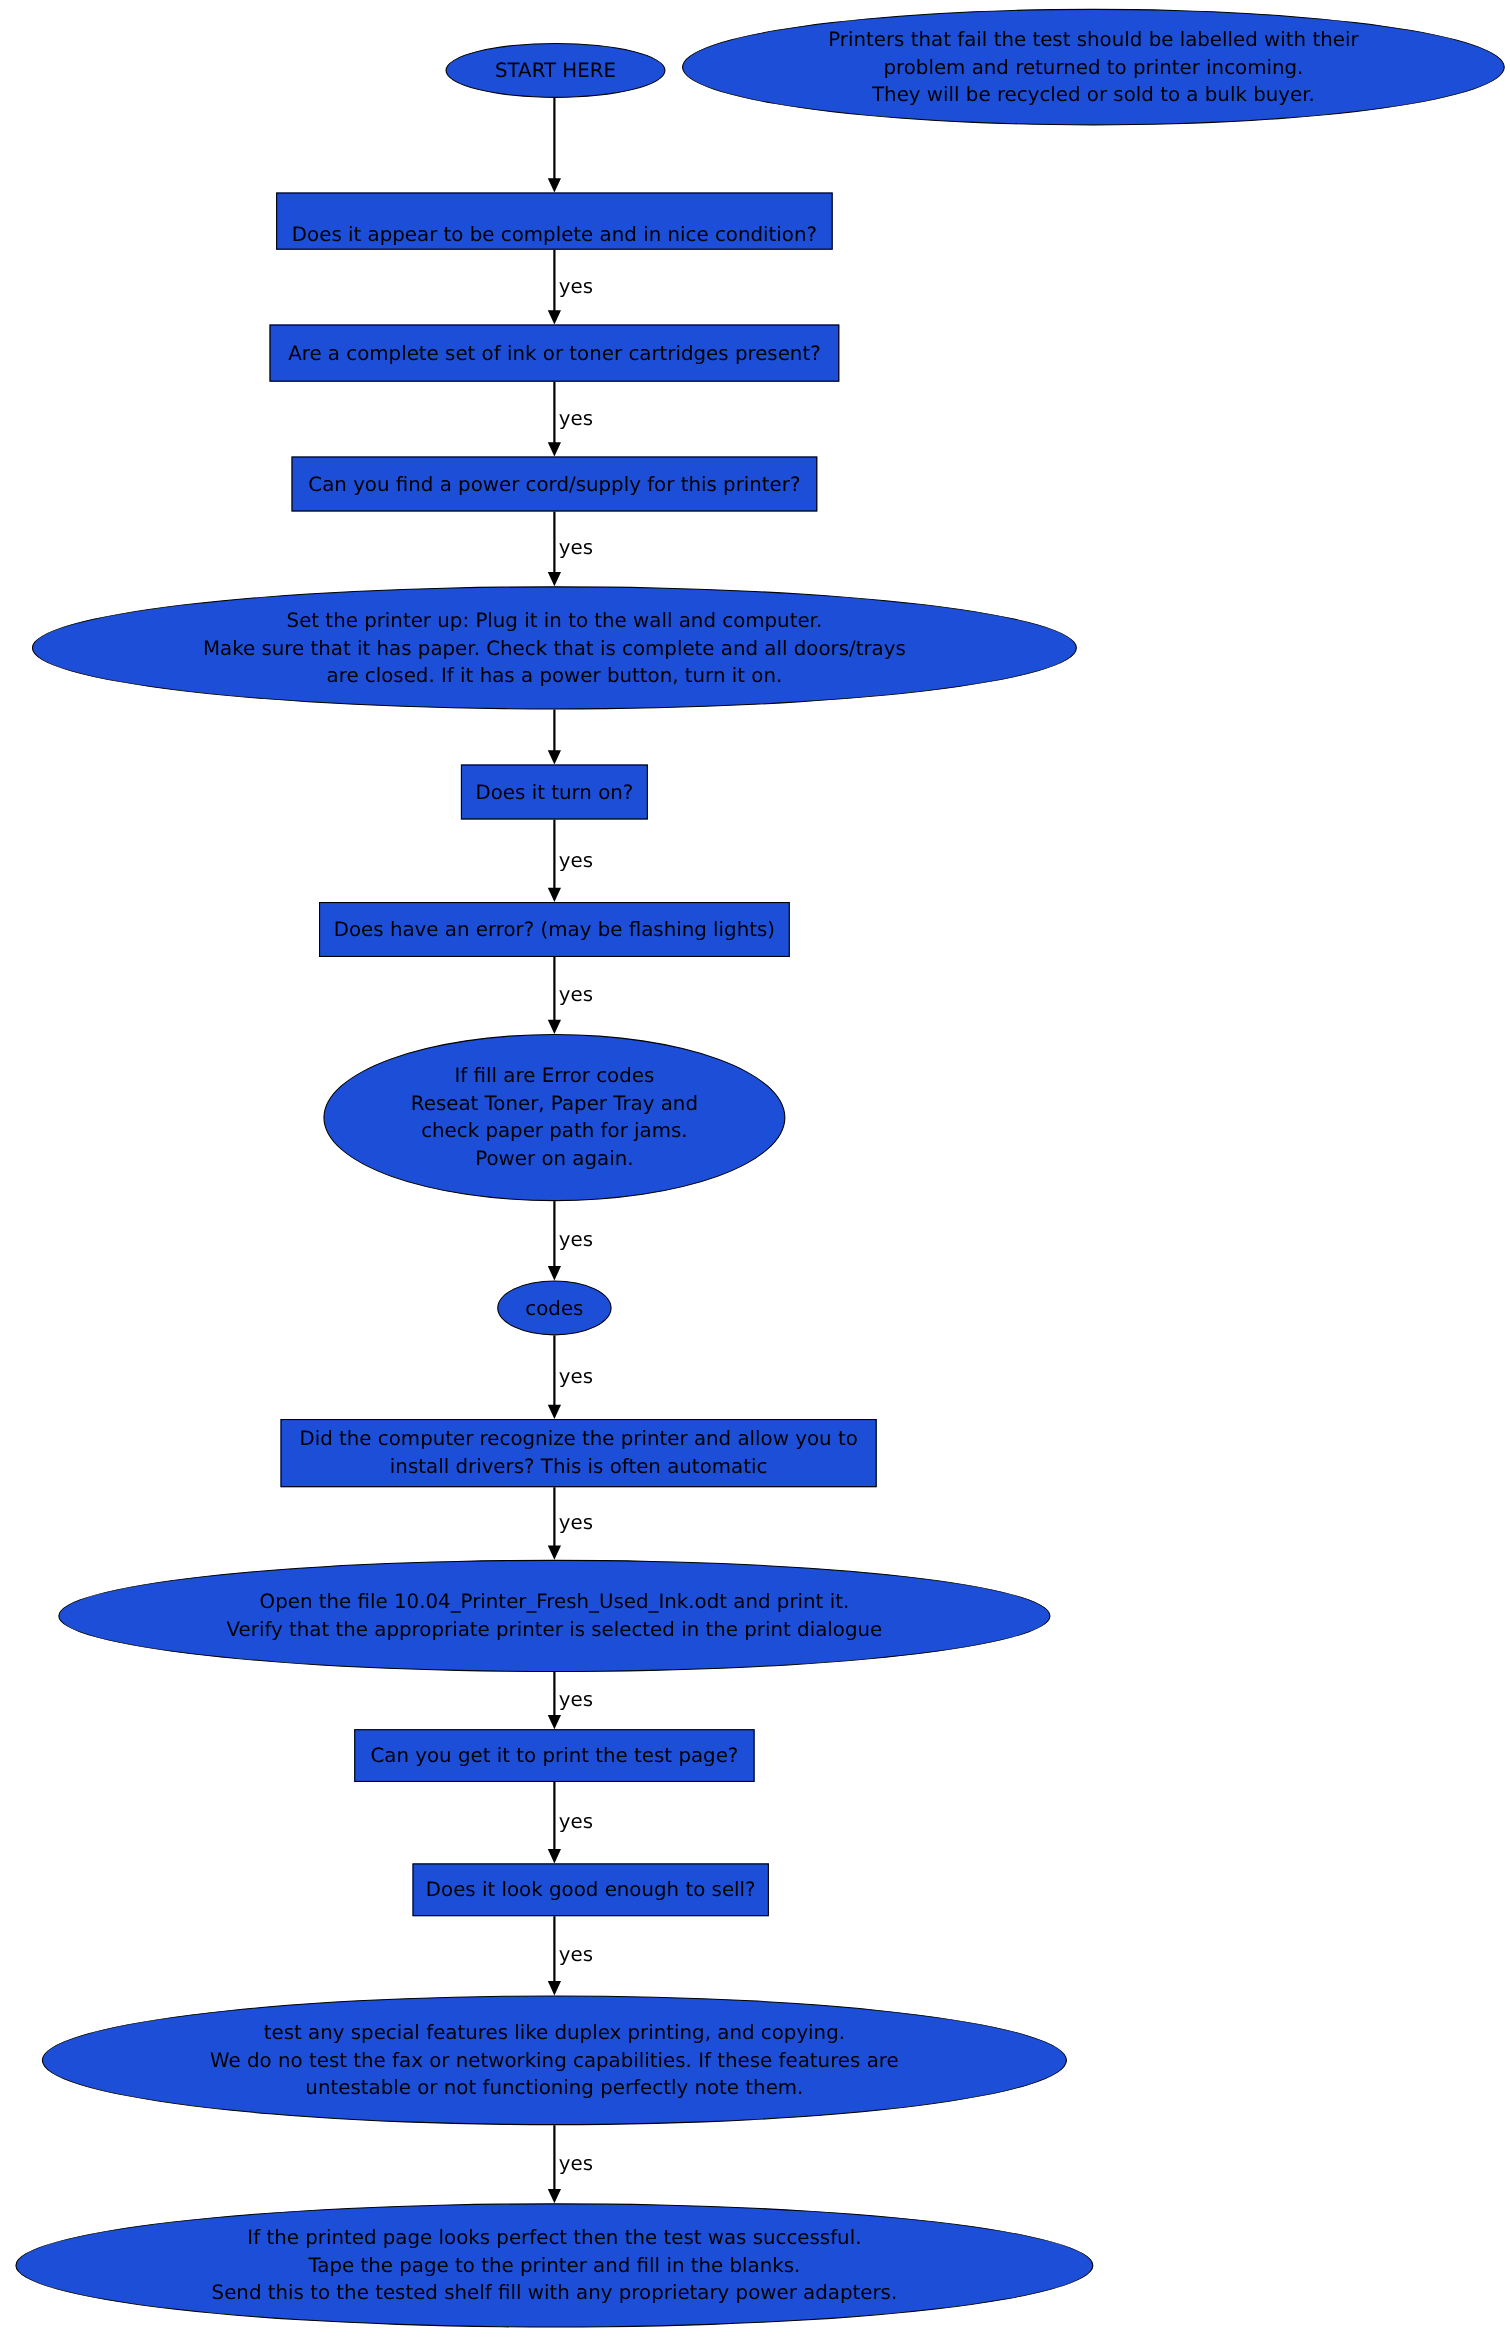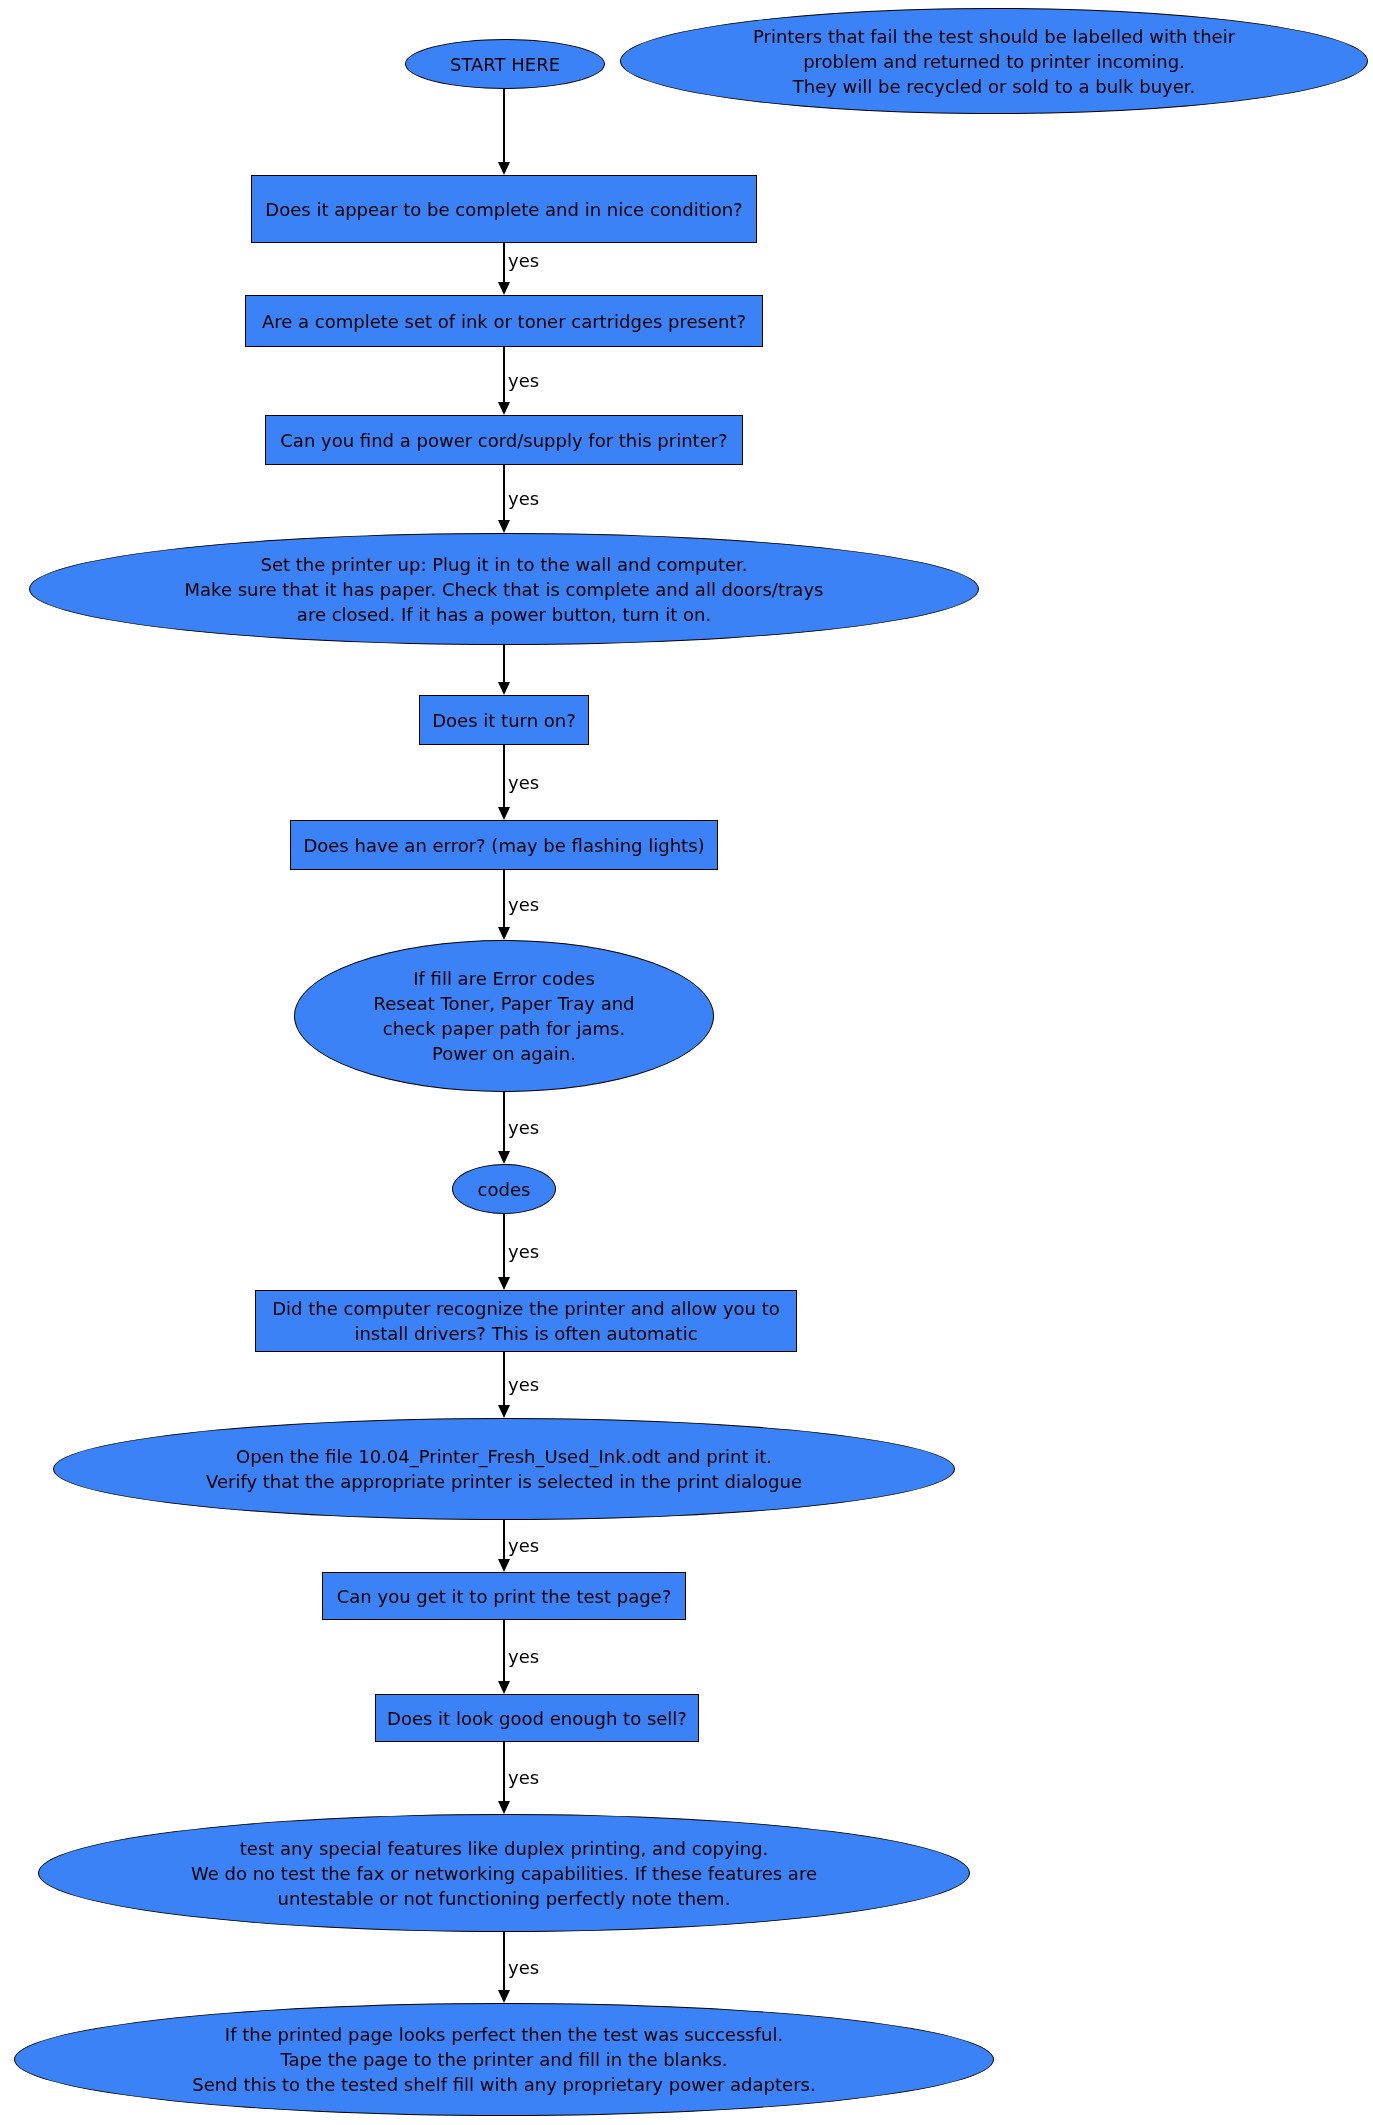--- a/index.html
+++ b/index.html
@@ -12,21 +12,21 @@
     color: #000000;
     overflow: hidden;
   }
   .node {
     position: absolute;
     display: flex;
     flex-direction: column;
     justify-content: center;
     align-items: center;
     box-sizing: border-box;
-    background: #3b82f6;
+    background: #1d4ed8;
     text-align: center;
     font-size: 18px;
     line-height: 25px;
     white-space: nowrap;
   }
   .rect    { border: 1.5px solid #000000; }
   .ellipse { border: 1.3px solid #000000; border-radius: 50%; }
   .tline   { white-space: nowrap; }
   .edge    { position: absolute; width: 90px; }
   .eline   {
@@ -131,21 +131,21 @@
   <div class="node ellipse" style="left:405px; top:39px; width:200px; height:50px;">
     <div class="tline">START HERE</div>
   </div>
 
   <div class="node ellipse" style="left:620px; top:8px; width:748px; height:106px;">
     <div class="tline">Printers that fail the test should be labelled with their</div>
     <div class="tline">problem and returned to printer incoming.</div>
     <div class="tline">They will be recycled or sold to a bulk buyer.</div>
   </div>
 
-  <div class="node rect" style="left:251px; top:175px; width:506px; height:68px;">
+  <div class="node rect" style="left:251px; top:175px; width:506px; height:52px;justify-content:flex-end;">
     <div class="tline">Does it appear to be complete and in nice condition?</div>
   </div>
 
   <div class="node rect" style="left:245px; top:295px; width:518px; height:52px;">
     <div class="tline">Are a complete set of ink or toner cartridges present?</div>
   </div>
 
   <div class="node rect" style="left:265px; top:415px; width:478px; height:50px;">
     <div class="tline">Can you find a power cord/supply for this printer?</div>
   </div>

